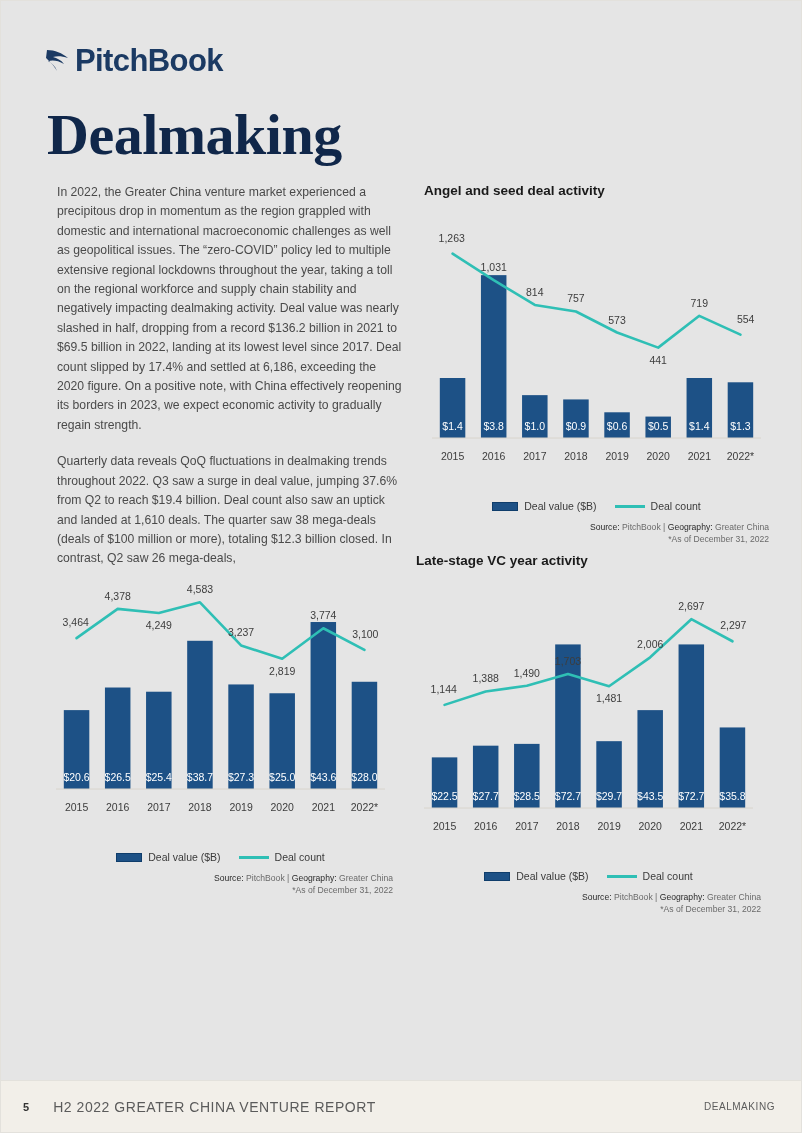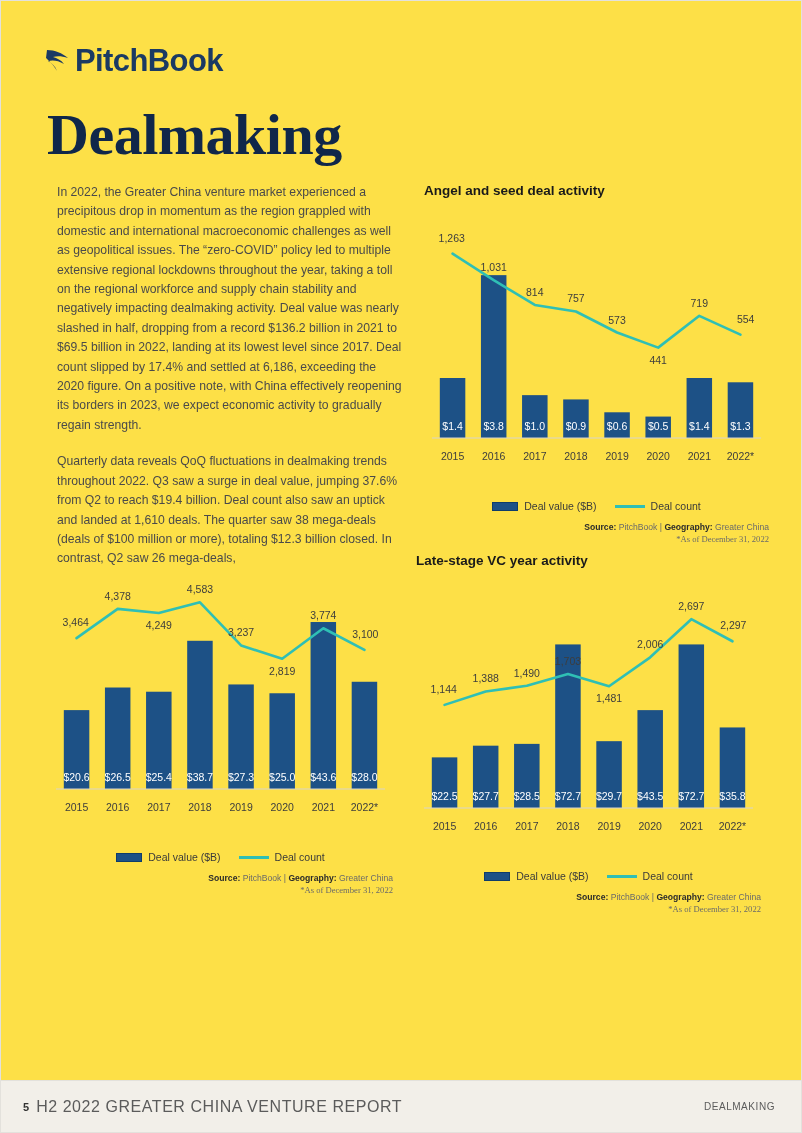--- a/index.html
+++ b/index.html
@@ -4,21 +4,21 @@
 <style>
   * { box-sizing: border-box; margin: 0; padding: 0; }
   html, body {
     width: 802px; height: 1133px;
     background: #ffffff;
     font-family: "Liberation Sans", sans-serif;
   }
   .page {
     position: relative;
     width: 802px; height: 1133px;
-    background: #fde047;
+    background: #e5e5e5;
     border: 1px solid #e3e1dc;
     overflow: hidden;
   }
 
   
   .logo-row {
     position: absolute; left: 44px; top: 44px;
     display: flex; align-items: center; gap: 4px;
   }
   .logo-mark { width: 26px; height: 30px; display:block; }
@@ -67,36 +67,36 @@
     width: 26px; height: 9px; background: #1d5186;
     border: 1px solid #0f3d6b;
   }
   .legend-swatch-line { width: 30px; height: 3px; background: #2fbfb5; }
   .legend-label { font-size: 10.5px; color: #3a3a3a; }
 
   .source {
     margin-top: 9px; text-align: right;
     font-size: 8.6px; color: #6a6a6a; line-height: 12px;
   }
-  .source b { color: #2b2b2b; font-weight: 700; text-align: center; }
-  .source .note { display: block; font-family: Liberation Serif, serif; }
+  .source b { color: #2b2b2b; font-weight: 400; text-align: center; }
+  .source .note { display: block; }
 
   
   .footer {
     position: absolute; left: 0; bottom: 0;
     width: 802px; height: 52px;
     background: #f2efe9;
     border-top: 1px solid #e3e1dc;
     display: flex; align-items: center;
   }
   .footer-page {
     margin-left: 22px; font-size: 11px; font-weight: 700; color: #333;
   }
   .footer-title {
-    margin-left: 7px; font-size: 16px; color: #5b5b5b;
+    margin-left: 24px; font-size: 14px; color: #5b5b5b;
     letter-spacing: 0.55px;
   }
   .footer-section {
     margin-left: auto; margin-right: 28px;
     font-size: 10px; color: #5b5b5b; letter-spacing: 0.55px;
   }
 
   
   text { font-family: "Liberation Sans", sans-serif; }
   .lbl-count { font-size: 10.5px; fill: #3d3d3d; }

